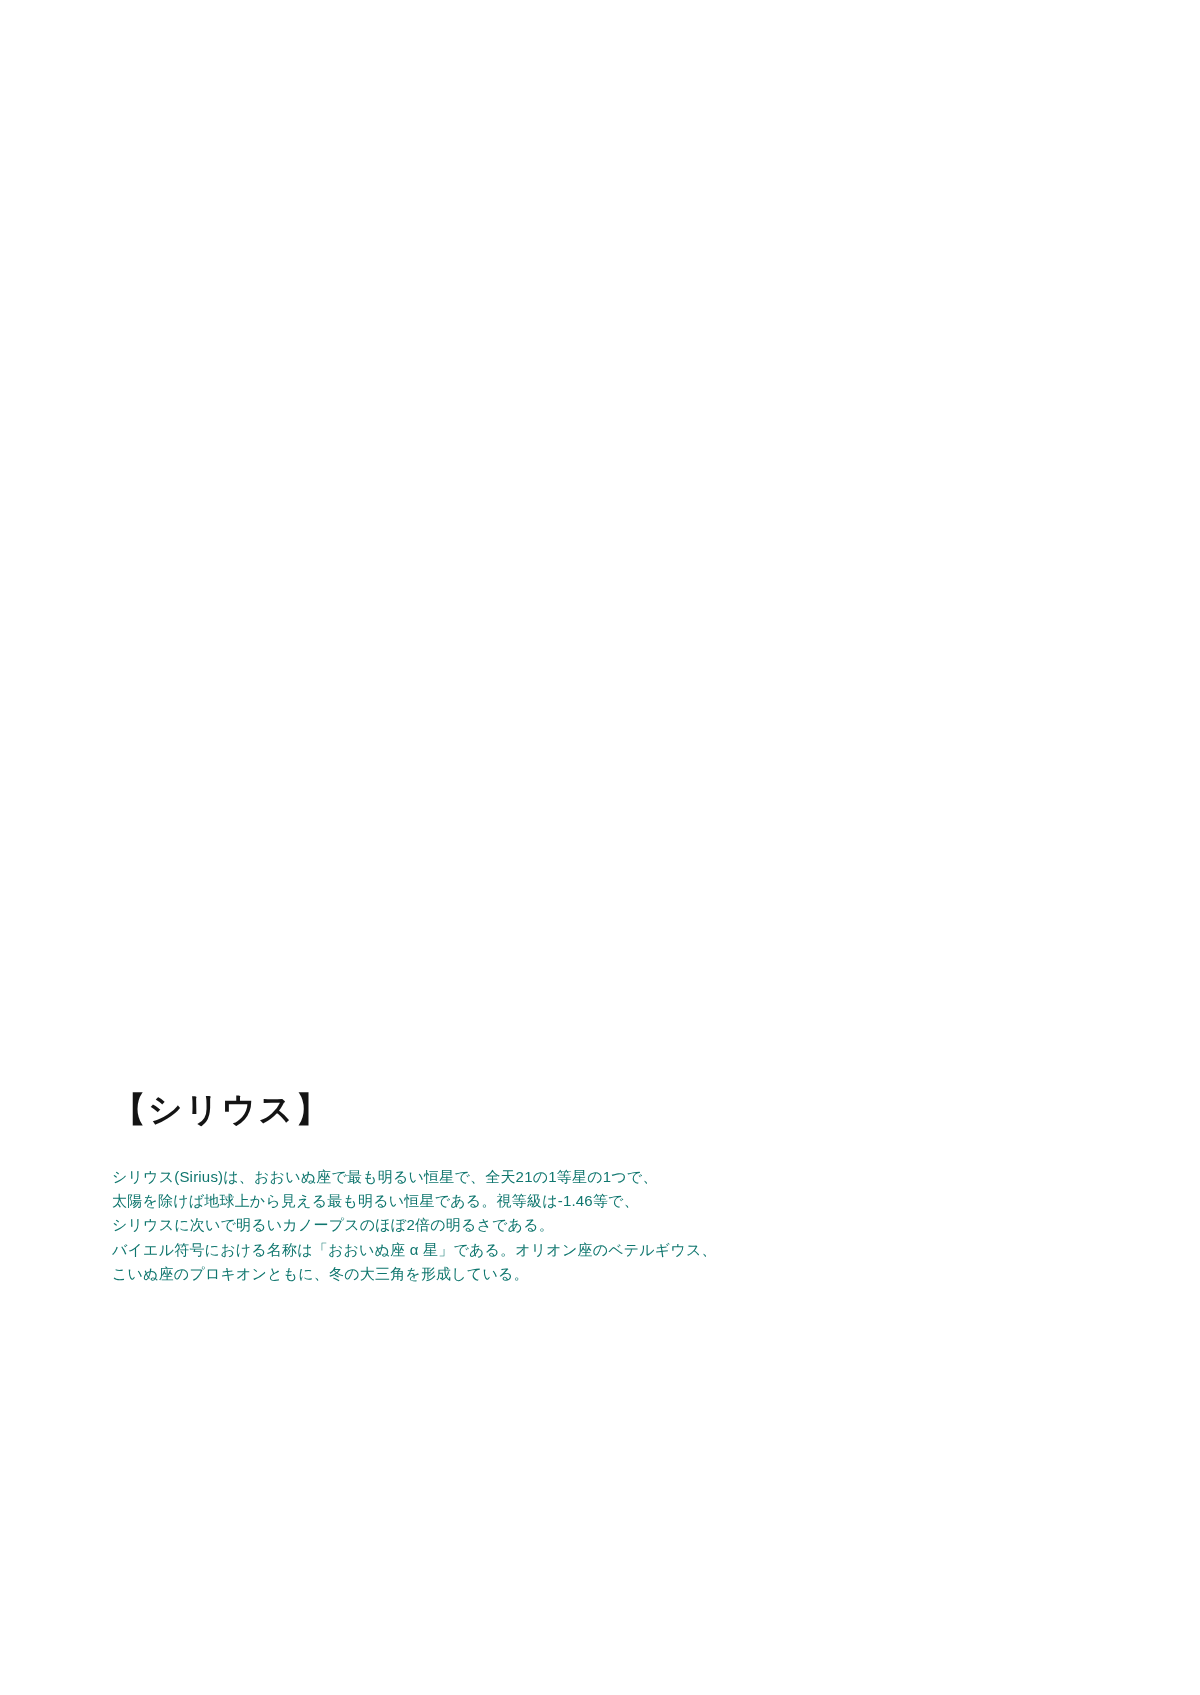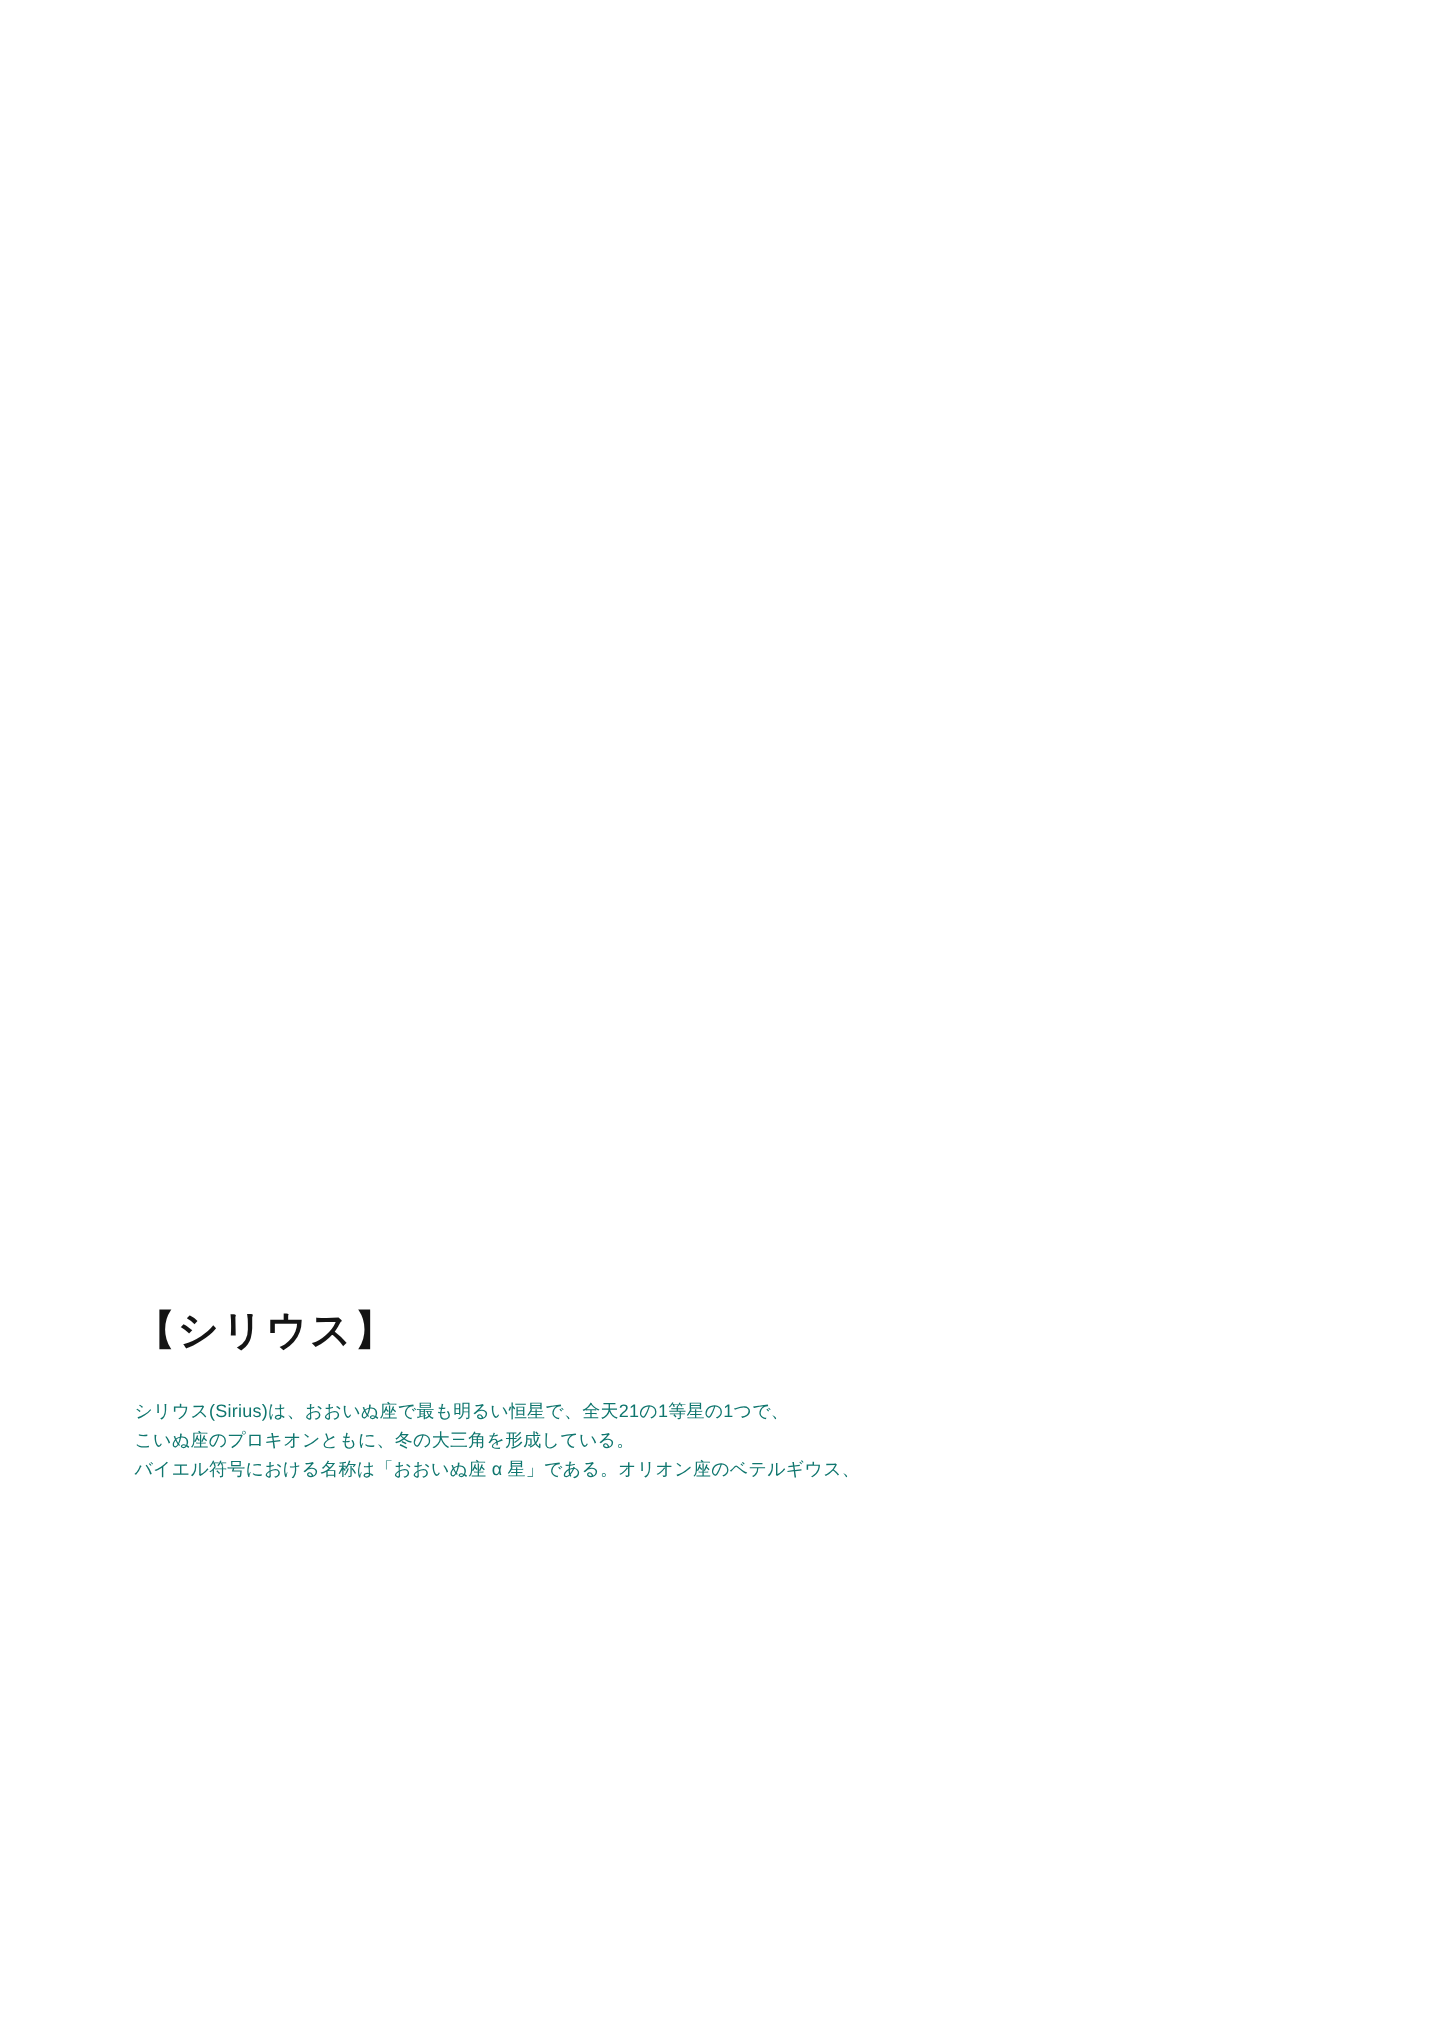--- a/index.html
+++ b/index.html
@@ -56,19 +56,21 @@
 </head>
 <body>
 
 <div class="page">
   <div class="content">
 
     <h1 class="title">【シリウス】</h1>
 
     <div class="body-block">
       <span class="line">シリウス(Sirius)は、おおいぬ座で最も明るい恒星で、全天21の1等星の1つで、</span>
+      <span class="line">太陽を除けば地球上から見える最も明るい恒星である。視等級は-1.46等で、</span>
+      <span class="line">シリウスに次いで明るいカノープスのほぼ2倍の明るさである。</span>
+      <span class="line">バイエル符号における名称は「おおいぬ座 α 星」である。オリオン座のベテルギウス、</span>
       <span class="line">こいぬ座のプロキオンともに、冬の大三角を形成している。</span>
-      <span class="line">バイエル符号における名称は「おおいぬ座 α 星」である。オリオン座のベテルギウス、</span>
     </div>
 
 
   </div>
 </div>
 
 </body></html>

